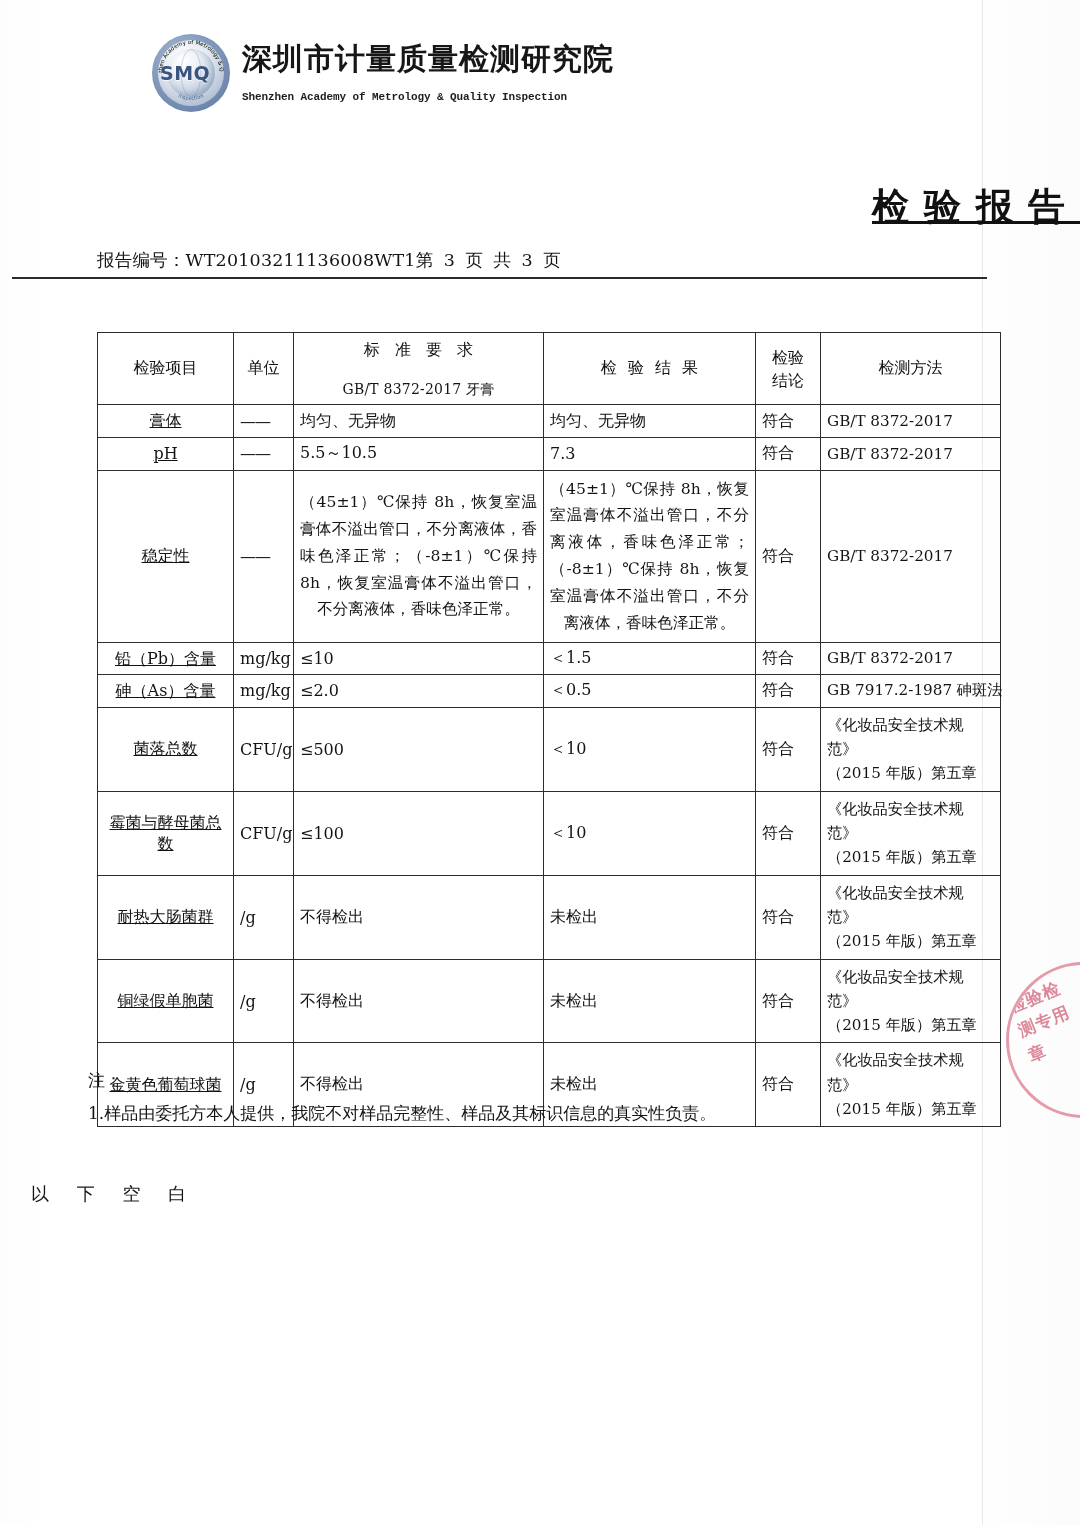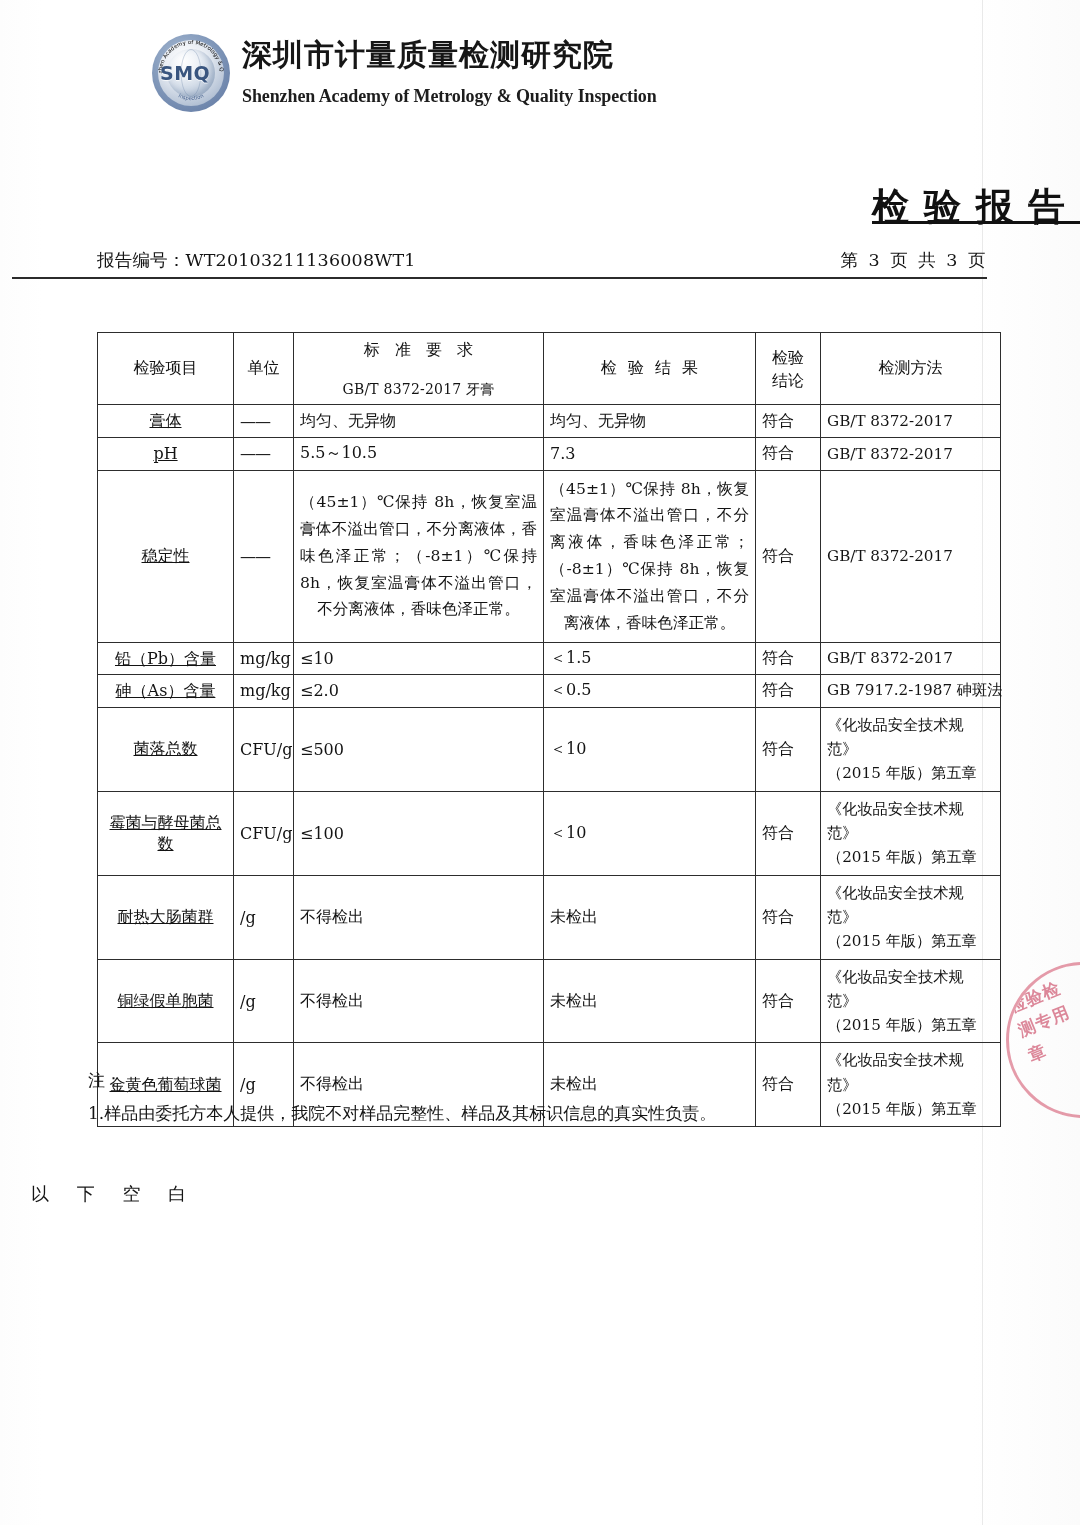--- a/index.html
+++ b/index.html
@@ -102,23 +102,23 @@
   .header-titles { display: flex; flex-direction: column; gap: 16px; }
   .org-cn {
     font-family: "DejaVu Sans", "Liberation Sans", sans-serif;
     font-weight: 700;
     font-size: 30px;
     letter-spacing: 1px;
     color: #161616;
     line-height: 1.08;
   }
   .org-en {
-    font-family: Liberation Serif, serif;
+    font-family: Liberation Mono, monospace;
     font-weight: 700;
-    font-size: 18px;
+    font-size: 11px;
     letter-spacing: -0.1px;
     color: #1d1d1d;
     line-height: 1.1;
   }
 
   
   .report-title {
     position: absolute;
     left: 0; right: 0;
     top: 182px;
@@ -132,21 +132,20 @@
     text-decoration: underline;
   }
 
   
   .meta-row {
     position: absolute;
     left: 97px;
     right: 88px;
     top: 248px;
     display: flex;
-    justify-content: space-between;
     align-items: baseline;
     font-size: 17.5px;
     color: #141414;
   }
   .meta-no { letter-spacing: 0.2px; }
   .meta-page { letter-spacing: 2.5px; padding-right: 4px; }
 
   .meta-rule {
     position: absolute;
     left: 12px;

